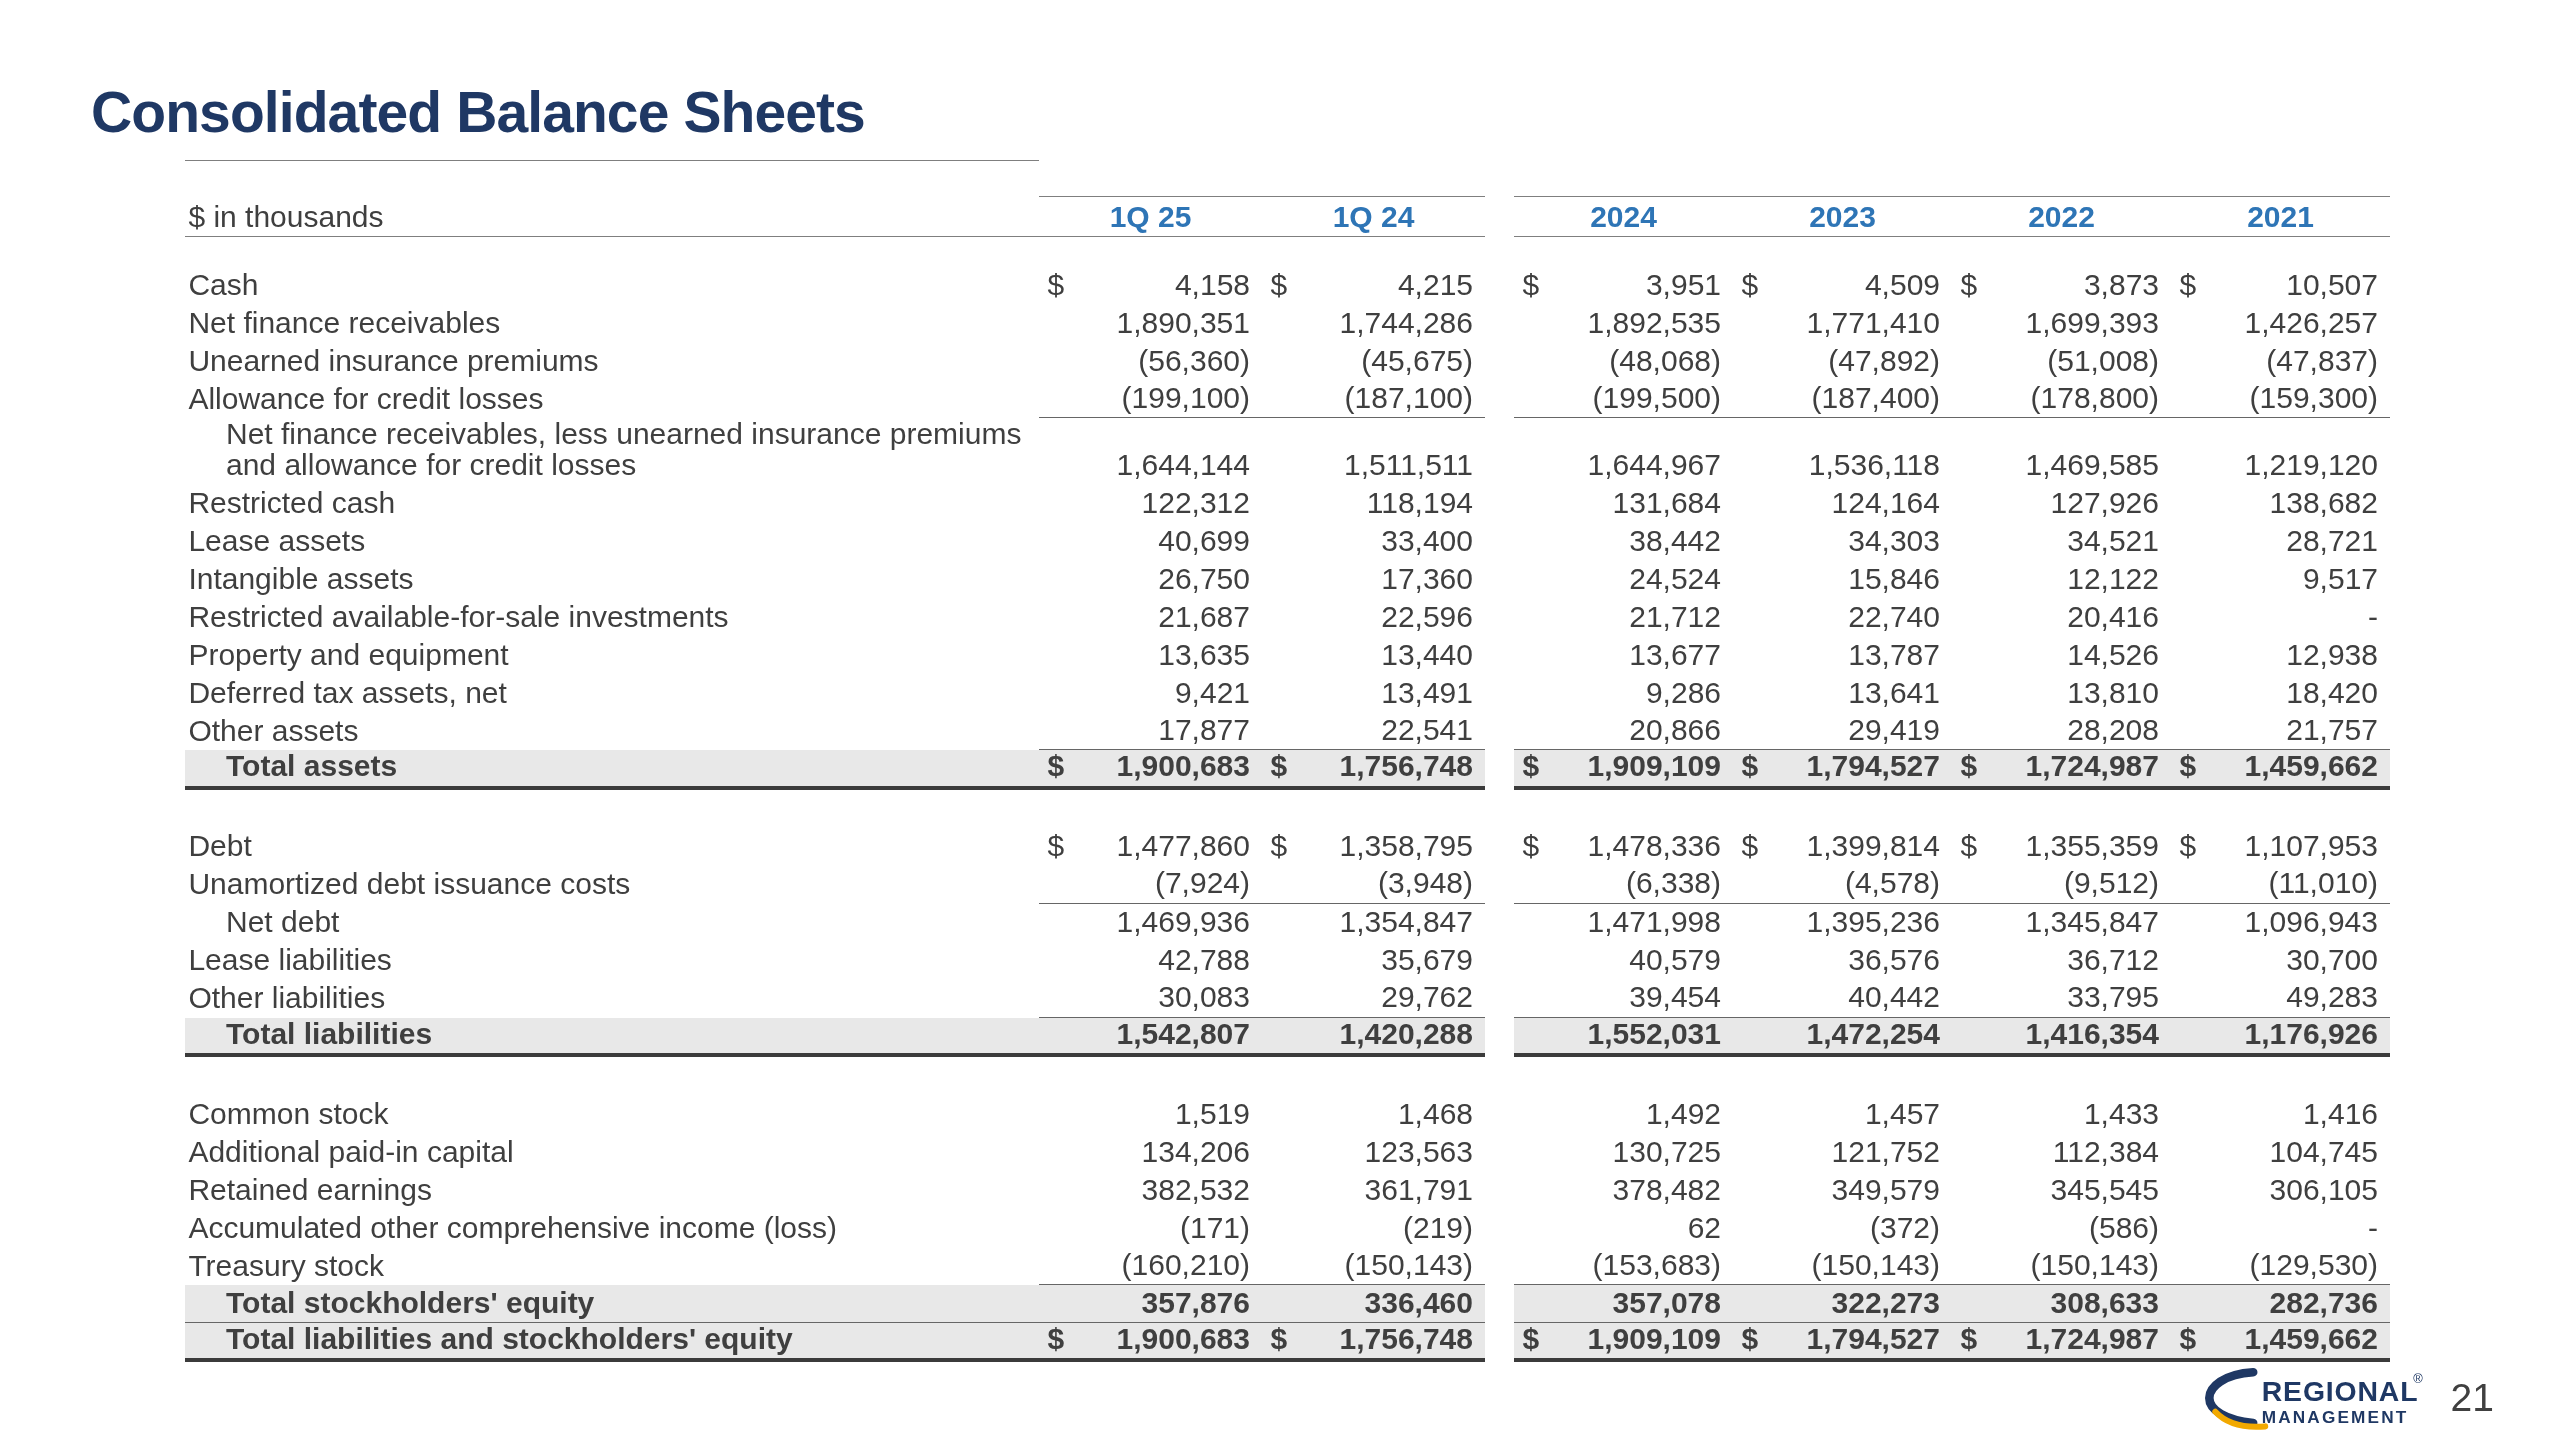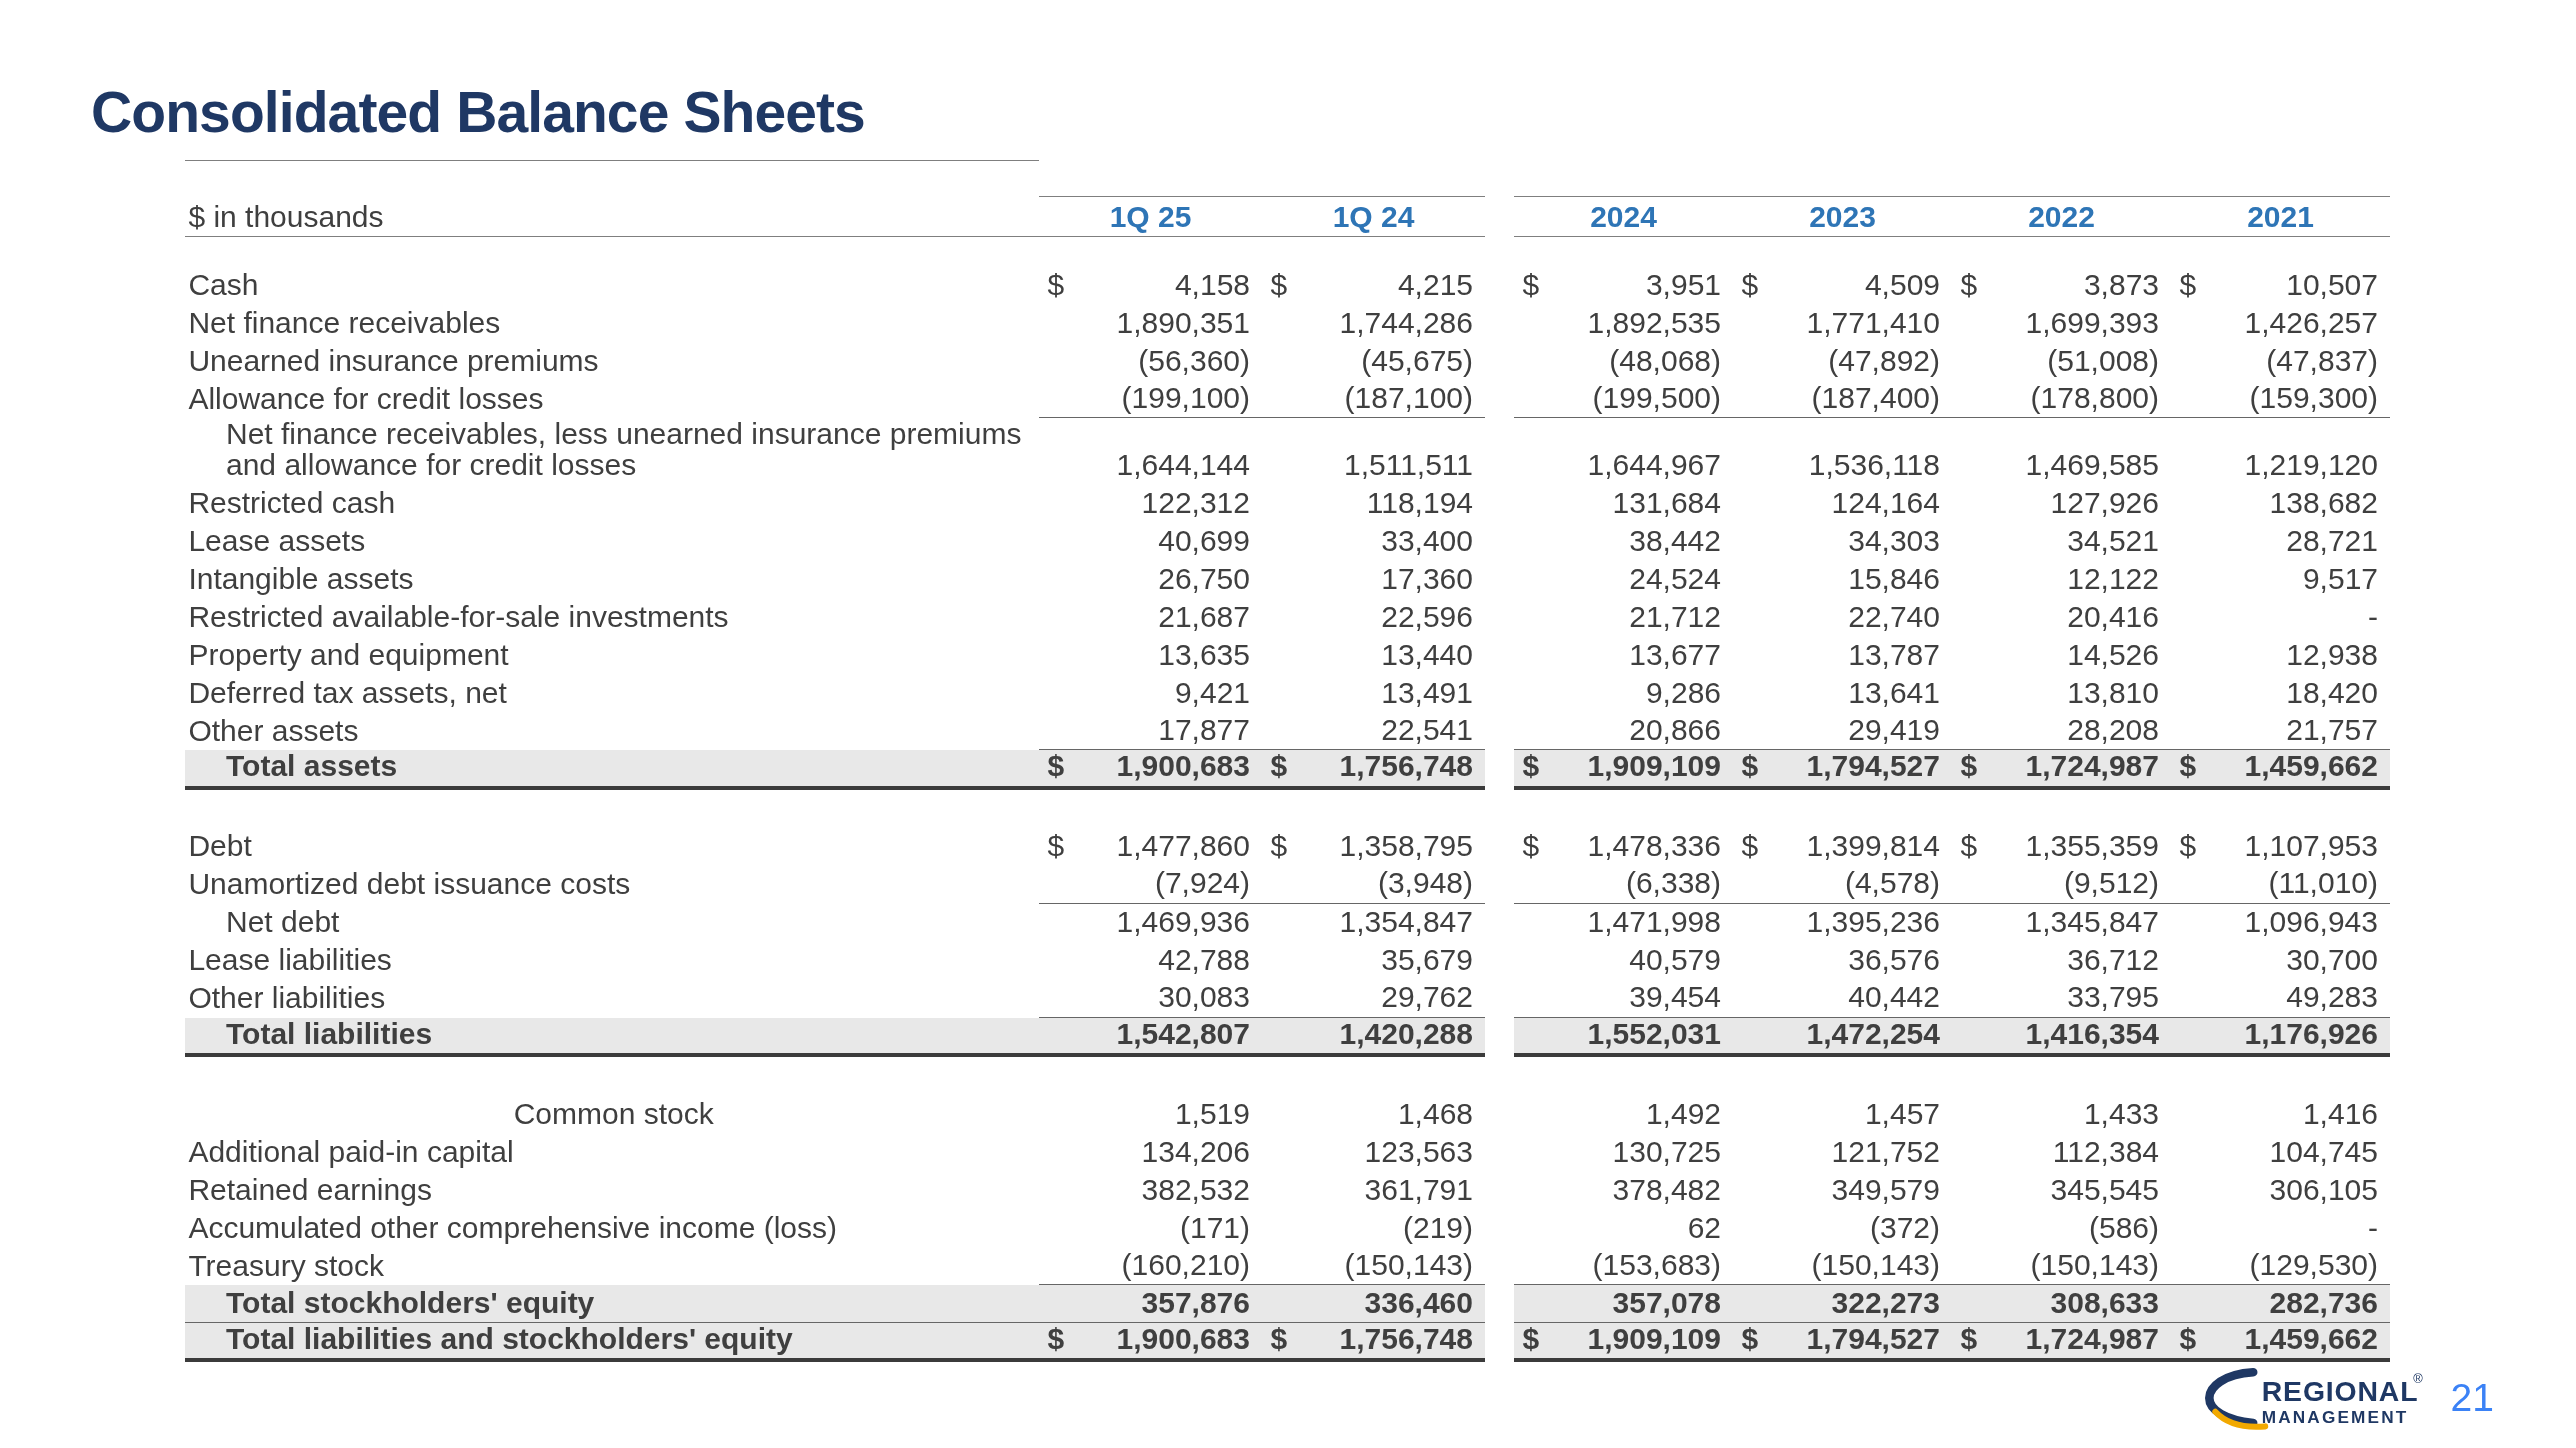--- a/index.html
+++ b/index.html
@@ -49,21 +49,21 @@
   
   .total .cell:not(.gapc){background:var(--totalbg);font-weight:bold;}
   .bthick .cell:not(.gapc){border-bottom:4.3px solid var(--dark);}
   .bthin .cell:not(.gapc){border-bottom:1.7px solid #666666;}
   .spacer-row{height:38px;}
   
   .footer{
     position:absolute;right:82px;bottom:19px;
     display:flex;align-items:center;gap:12px;
   }
-  .pageno{font-size:39px;color:#3b82f6;}
+  .pageno{font-size:39px;color:#404040;}
 </style>
 </head>
 <body>
 
 <h1 class="page-title">Consolidated Balance Sheets</h1>
 
 <div class="table-wrap">
     <div class="trow hdr">
       <div class="cell lbl">
         <span>$ in thousands</span>
@@ -558,21 +558,21 @@
       </div>
       <div class="cell num">
         <span class="val">1,416,354</span>
       </div>
       <div class="cell num">
         <span class="val">1,176,926</span>
       </div>
     </div>
     <div class="spacer-row"></div>
     <div class="trow">
-      <div class="cell lbl" style="padding-left: 3.4px; justify-content: center;">
+      <div class="cell lbl" style="padding-left: 3.4px;">
         <span>Common stock</span>
       </div>
       <div class="cell num">
         <span class="val">1,519</span>
       </div>
       <div class="cell num">
         <span class="val">1,468</span>
       </div>
       <div class="cell gapc"></div>
       <div class="cell num">

